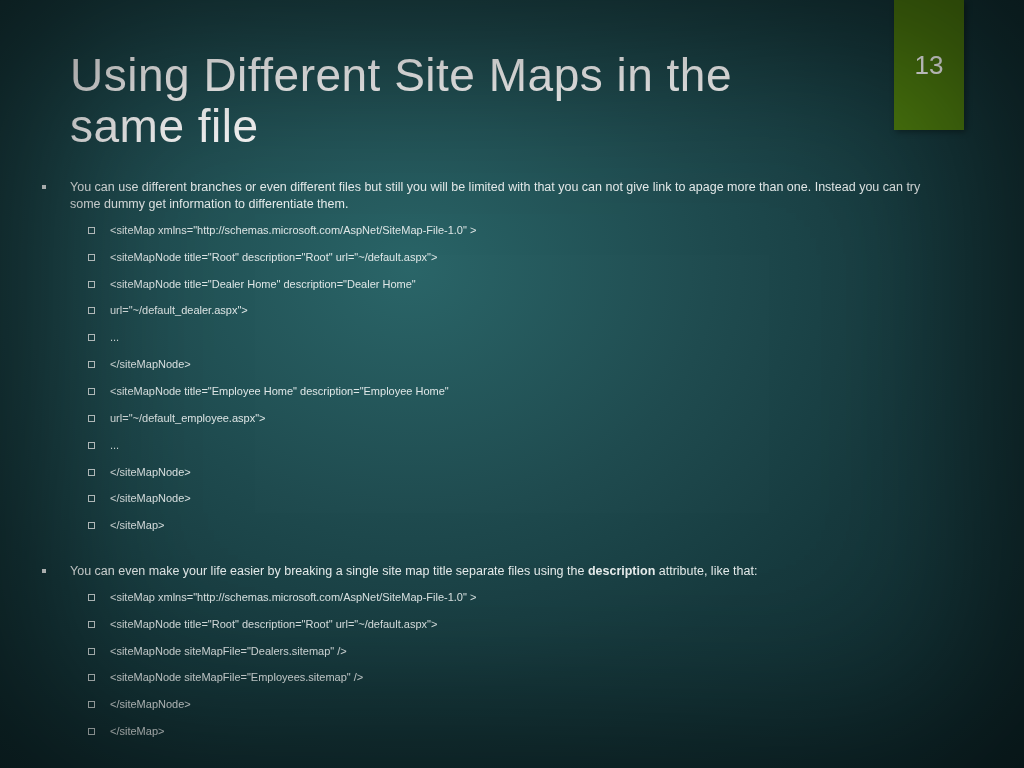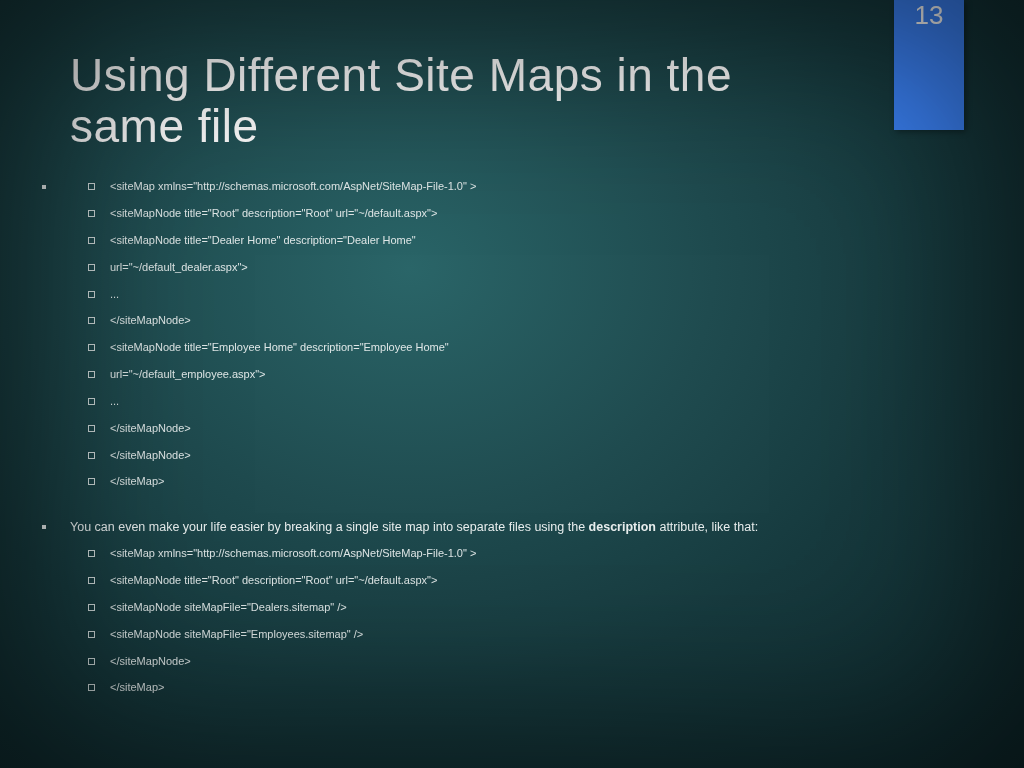--- a/index.html
+++ b/index.html
@@ -15,24 +15,24 @@
     width: 1024px;
     height: 768px;
     padding: 50px 70px 40px 70px;
   }
   .page-badge {
     position: absolute;
     top: 0;
     right: 60px;
     width: 70px;
     height: 130px;
-    background: #3b82f6;
+    background: #4d7c0f;
     color: #fff;
     display: flex;
-    align-items: flex-start;
+    align-items: center;
     justify-content: center;
     font-size: 26px;
     font-weight: 300;
     box-shadow: 2px 2px 6px rgba(0,0,0,0.35);
   }
   .page-badge::before {
     content: "";
     position: absolute;
     top: 0; left: -8px;
     width: 0; height: 0;
@@ -106,38 +106,39 @@
 <div class="slide">
   <div class="page-badge">
     <span>13</span>
   </div>
 
   <h1 class="title">Using Different Site Maps in the same file</h1>
 
   <ul class="top">
 
     <li>
+      <span>You can use different branches or even different files but still you will be limited with that you can not give link to apage more than one. Instead you can try some dummy get information to differentiate them.</span>
       <ul class="sub">
         <li>&lt;siteMap xmlns="http://schemas.microsoft.com/AspNet/SiteMap-File-1.0" &gt;</li>
         <li>&lt;siteMapNode title="Root" description="Root" url="~/default.aspx"&gt;</li>
         <li>&lt;siteMapNode title="Dealer Home" description="Dealer Home"</li>
         <li>url="~/default_dealer.aspx"&gt;</li>
         <li>...</li>
         <li>&lt;/siteMapNode&gt;</li>
         <li>&lt;siteMapNode title="Employee Home" description="Employee Home"</li>
         <li>url="~/default_employee.aspx"&gt;</li>
         <li>...</li>
         <li>&lt;/siteMapNode&gt;</li>
         <li>&lt;/siteMapNode&gt;</li>
         <li>&lt;/siteMap&gt;</li>
       </ul>
     </li>
 
     <li class="spacer-top">
-      <span>You can even make your life easier by breaking a single site map into separate files using the </span><span class="bold">description</span><span> attribute, like that:</span>
+      <span>You can even make your life easier by breaking a single site map title separate files using the </span><span class="bold">description</span><span> attribute, like that:</span>
       <ul class="sub">
         <li>&lt;siteMap xmlns="http://schemas.microsoft.com/AspNet/SiteMap-File-1.0" &gt;</li>
         <li>&lt;siteMapNode title="Root" description="Root" url="~/default.aspx"&gt;</li>
         <li>&lt;siteMapNode siteMapFile="Dealers.sitemap" /&gt;</li>
         <li>&lt;siteMapNode siteMapFile="Employees.sitemap" /&gt;</li>
         <li>&lt;/siteMapNode&gt;</li>
         <li>&lt;/siteMap&gt;</li>
       </ul>
     </li>
 

